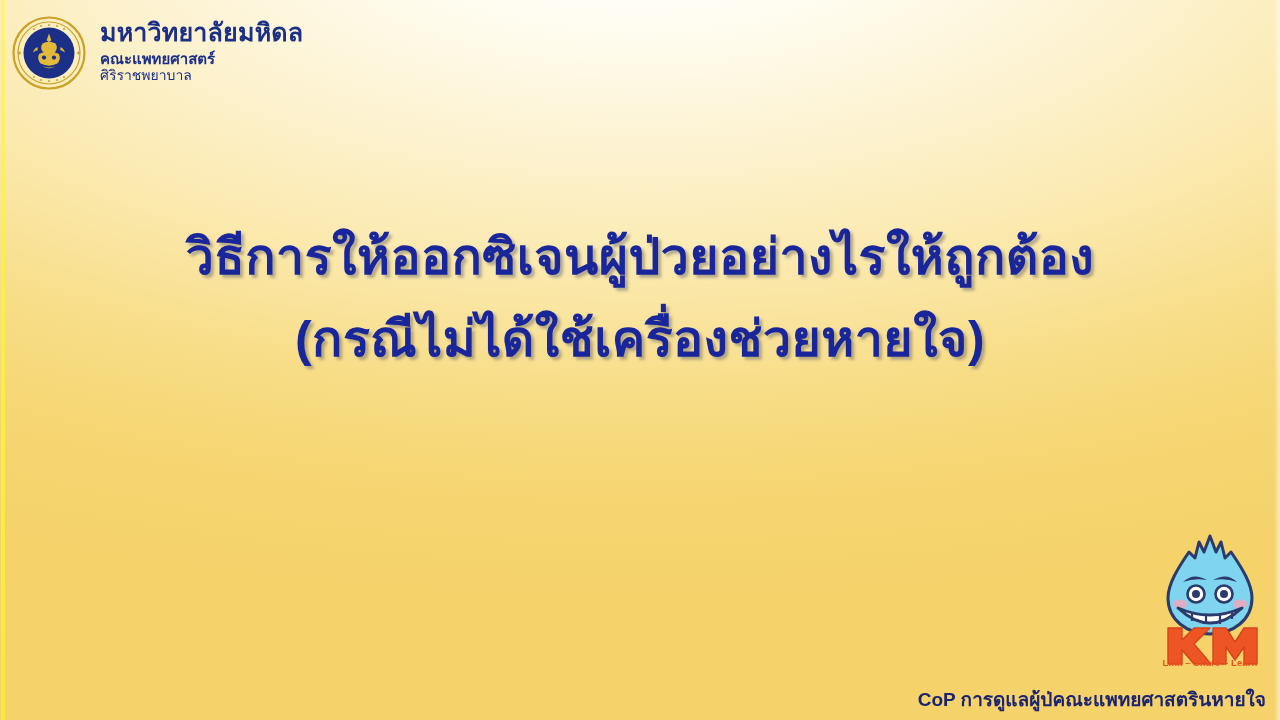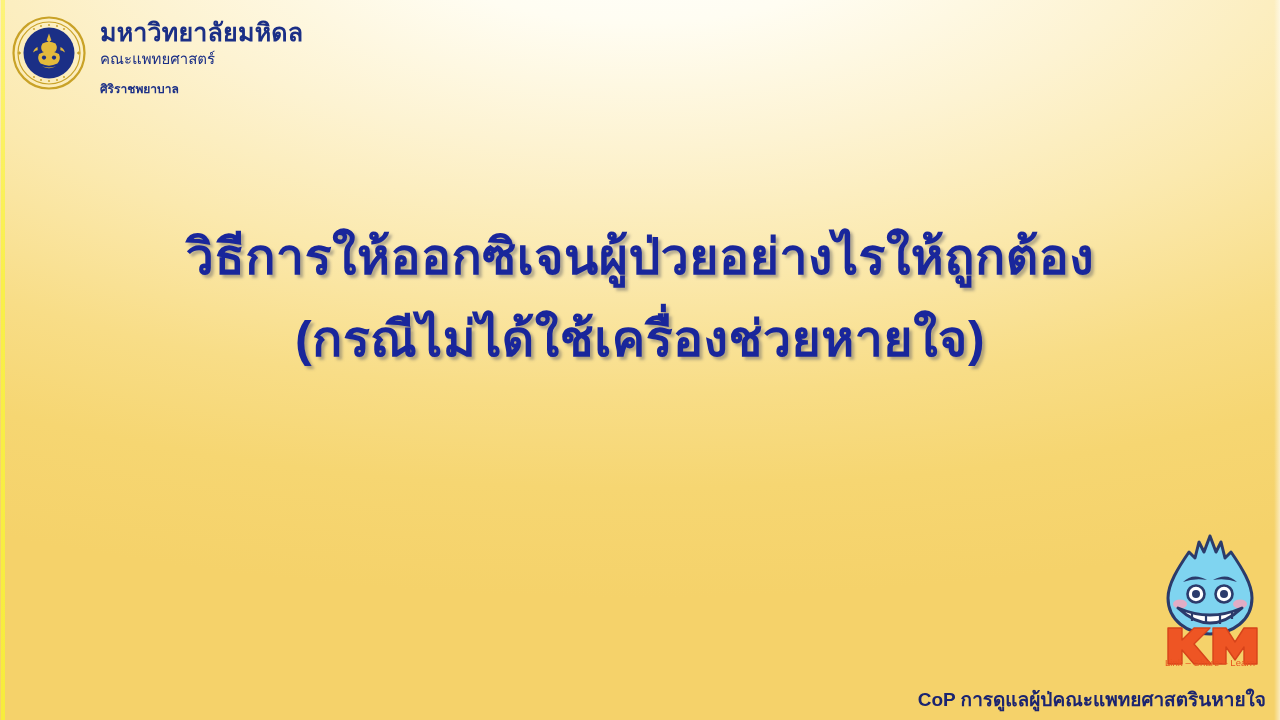--- a/index.html
+++ b/index.html
@@ -69,28 +69,28 @@
     line-height: 1;
   }
   .brand-univ {
     font-size: 25px;
     font-weight: 700;
     letter-spacing: .2px;
     white-space: nowrap;
   }
   .brand-fac {
     font-size: 15px;
+    font-weight: 700;
+    margin-top: 6px;
+    white-space: nowrap;
+  }
+  .brand-hosp {
+    font-size: 14px;
     font-weight: 400;
-    margin-top: 6px;
-    white-space: nowrap;
-  }
-  .brand-hosp {
-    font-size: 12px;
-    font-weight: 700;
-    margin-top: 17px;
+    margin-top: 2px;
     white-space: nowrap;
   }
 
   
   .title-block {
     position: absolute;
     left: 0;
     top: 232px;
     width: 1280px;
     text-align: center;
@@ -119,21 +119,21 @@
   }
   .km-caption-wrap {
     position: absolute;
     left: 0;
     bottom: 0;
     width: 104px;
     text-align: center;
   }
   .km-caption {
     font-size: 9.5px;
-    font-weight: 400;
+    font-weight: 700;
     color: #e8531f;
     letter-spacing: .1px;
     white-space: nowrap;
   }
 
   
   .footer {
     position: absolute;
     right: 14px;
     bottom: 6px;

